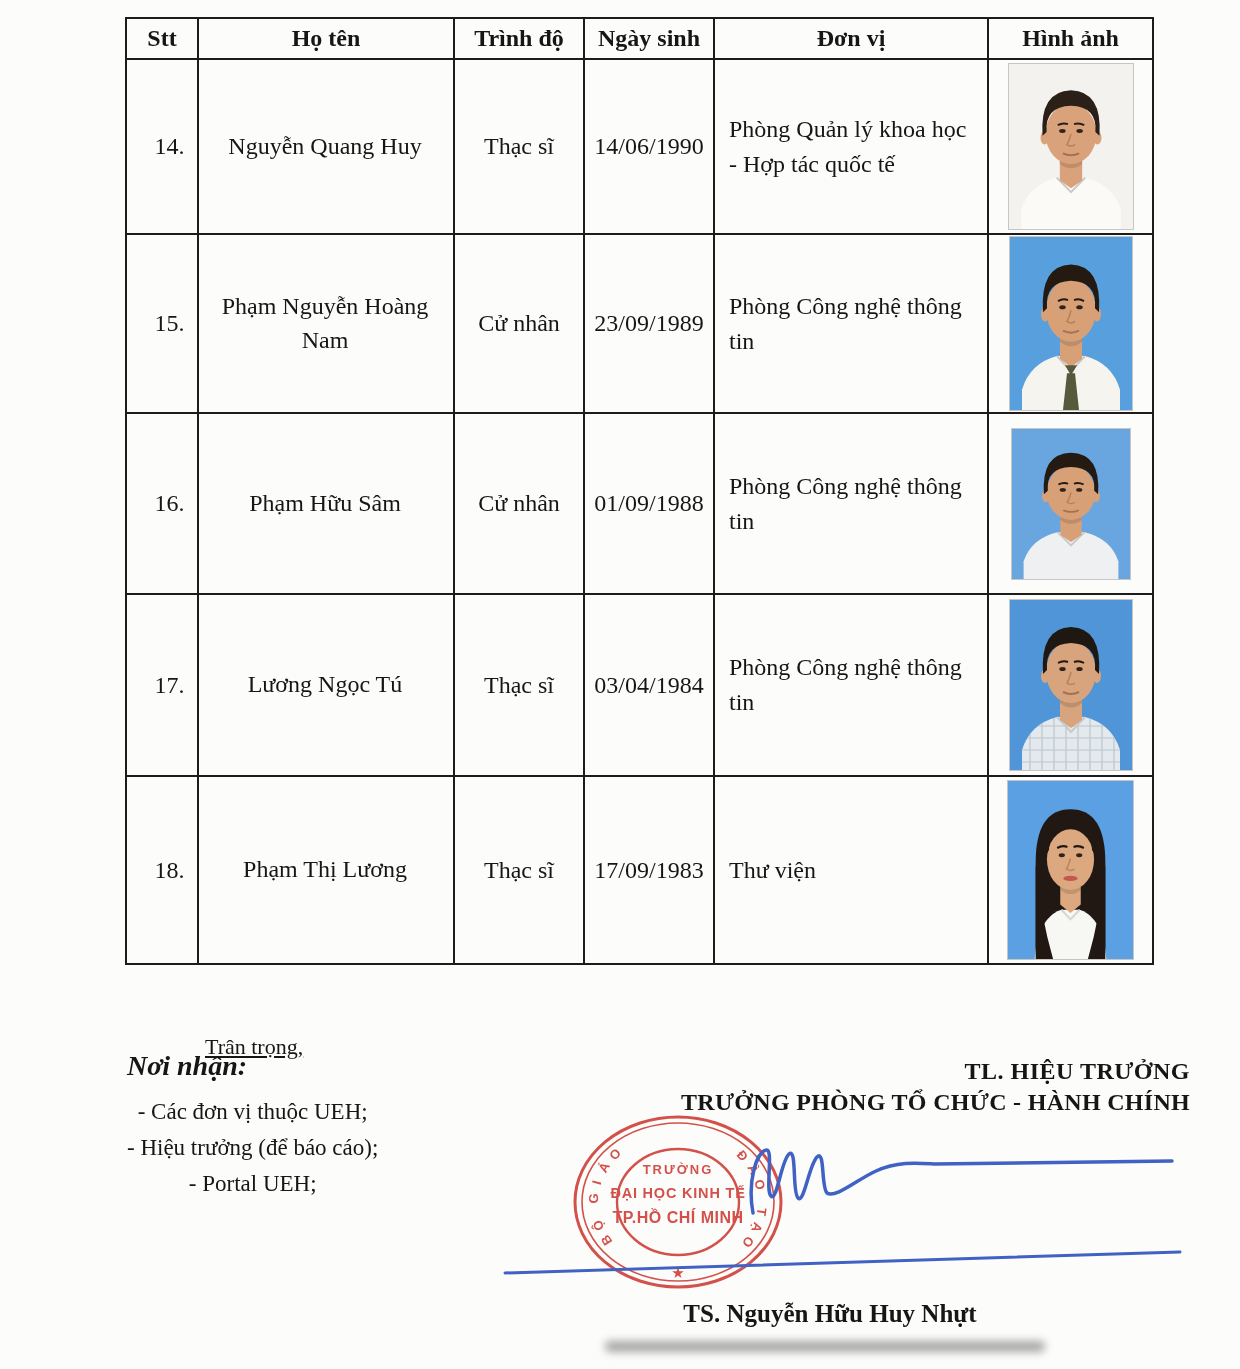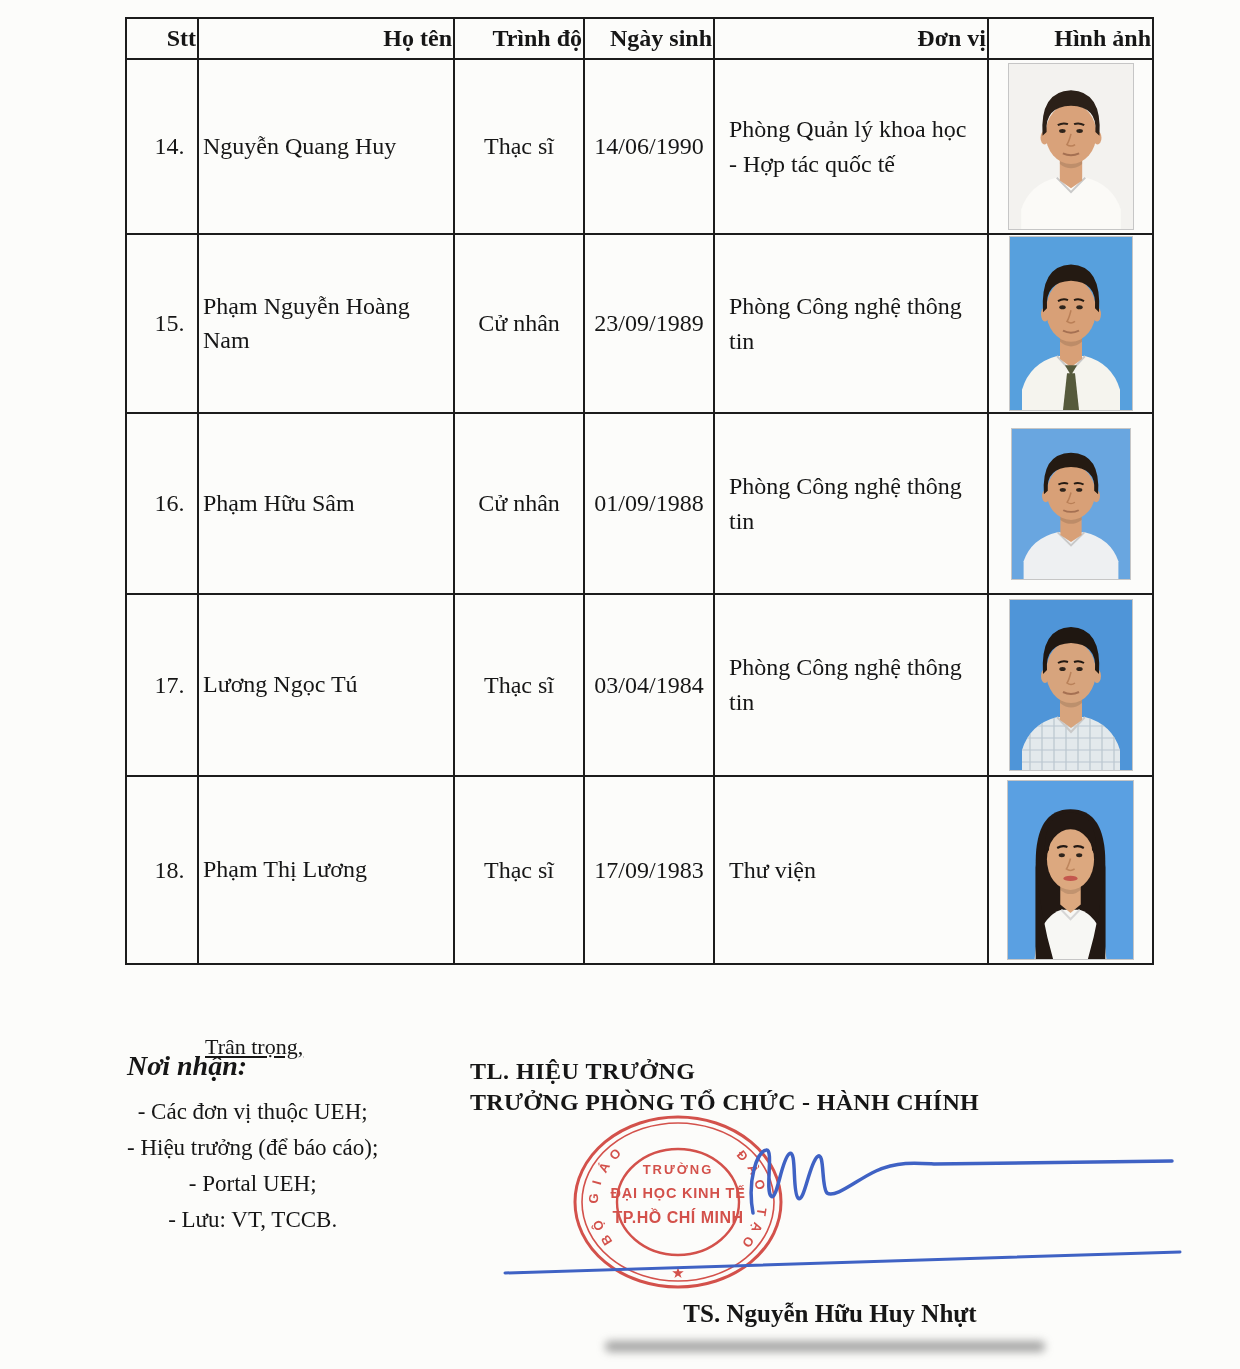--- a/index.html
+++ b/index.html
@@ -10,38 +10,38 @@
   }
   
   #staff-table{
     position:absolute;left:125px;top:17px;width:1027px;
     border-collapse:collapse;table-layout:fixed;
   }
   #staff-table th,#staff-table td{
     border:2px solid #1c1c1c;vertical-align:middle;
     font-size:24px;overflow:hidden;
   }
-  #staff-table th{font-weight:bold;height:37px;text-align:right;}
+  #staff-table th{font-weight:bold;height:37px;text-align:center;}
   td.c-stt{text-align:center;padding-left:16px;}
-  td.c-name{padding-left:4px;padding-right:6px;line-height:1.4;}
+  td.c-name{padding-left:4px;padding-right:6px;line-height:1.4;text-align:center;}
   td.c-degree,td.c-birth{text-align:center;}
   td.c-unit{padding-left:14px;padding-right:10px;line-height:1.45;}
   td.c-photo{text-align:center;}
   td.c-photo svg{vertical-align:middle;outline:1px solid #c6c6c6;}
   #staff-table tbody tr:nth-child(1){height:175px;}
   #staff-table tbody tr:nth-child(2){height:179px;}
   #staff-table tbody tr:nth-child(3){height:181px;}
   #staff-table tbody tr:nth-child(4){height:182px;}
   #staff-table tbody tr:nth-child(5){height:188px;margin-top:31px;}
   
   .closing{position:absolute;left:205px;top:1034px;font-size:22px;text-decoration:underline;}
   .recipients{position:absolute;left:127px;top:1050px;}
   .recipients .title{font-size:28px;font-weight:bold;font-style:italic;margin-bottom:12px;}
   .recipients .item{font-size:23px;line-height:36px;text-align:center;}
-  .authority{position:absolute;left:470px;top:1058px;width:720px;text-align:left;font-weight:bold;}
+  .authority{position:absolute;left:470px;top:1058px;width:720px;text-align:right;font-weight:bold;}
   .authority .l1{font-size:24px;letter-spacing:.5px;}
   .authority .l2{font-size:24px;margin-top:4px;letter-spacing:.3px;}
   .signer{position:absolute;left:470px;top:1300px;width:720px;text-align:center;font-size:25px;font-weight:bold;}
   .smudge{
     position:absolute;left:605px;top:1341px;width:440px;height:11px;
     background:rgba(95,95,95,.55);filter:blur(4px);border-radius:5px;
   }
   
   .stamp{position:absolute;left:568px;top:1110px;opacity:.88;}
   .stamp text{
@@ -217,21 +217,20 @@
   </table>
 
   <div class="closing">Trân trọng,</div>
 
   <div class="recipients">
     <div class="title">Nơi nhận:</div>
     <div>
         <div class="item">- Các đơn vị thuộc UEH;</div>
         <div class="item">- Hiệu trưởng (để báo cáo);</div>
         <div class="item">- Portal UEH;</div>
-        <div class="item">- Lưu: VT, TCCB.</div>
       </div>
   </div>
 
   <div class="authority">
     <div class="l1">TL. HIỆU TRƯỞNG</div>
     <div class="l2">TRƯỞNG PHÒNG TỔ CHỨC - HÀNH CHÍNH</div>
   </div>
 
   <svg class="stamp" width="220" height="185" viewBox="0 0 220 185">
     <g id="stamp-shapes" fill="none">

